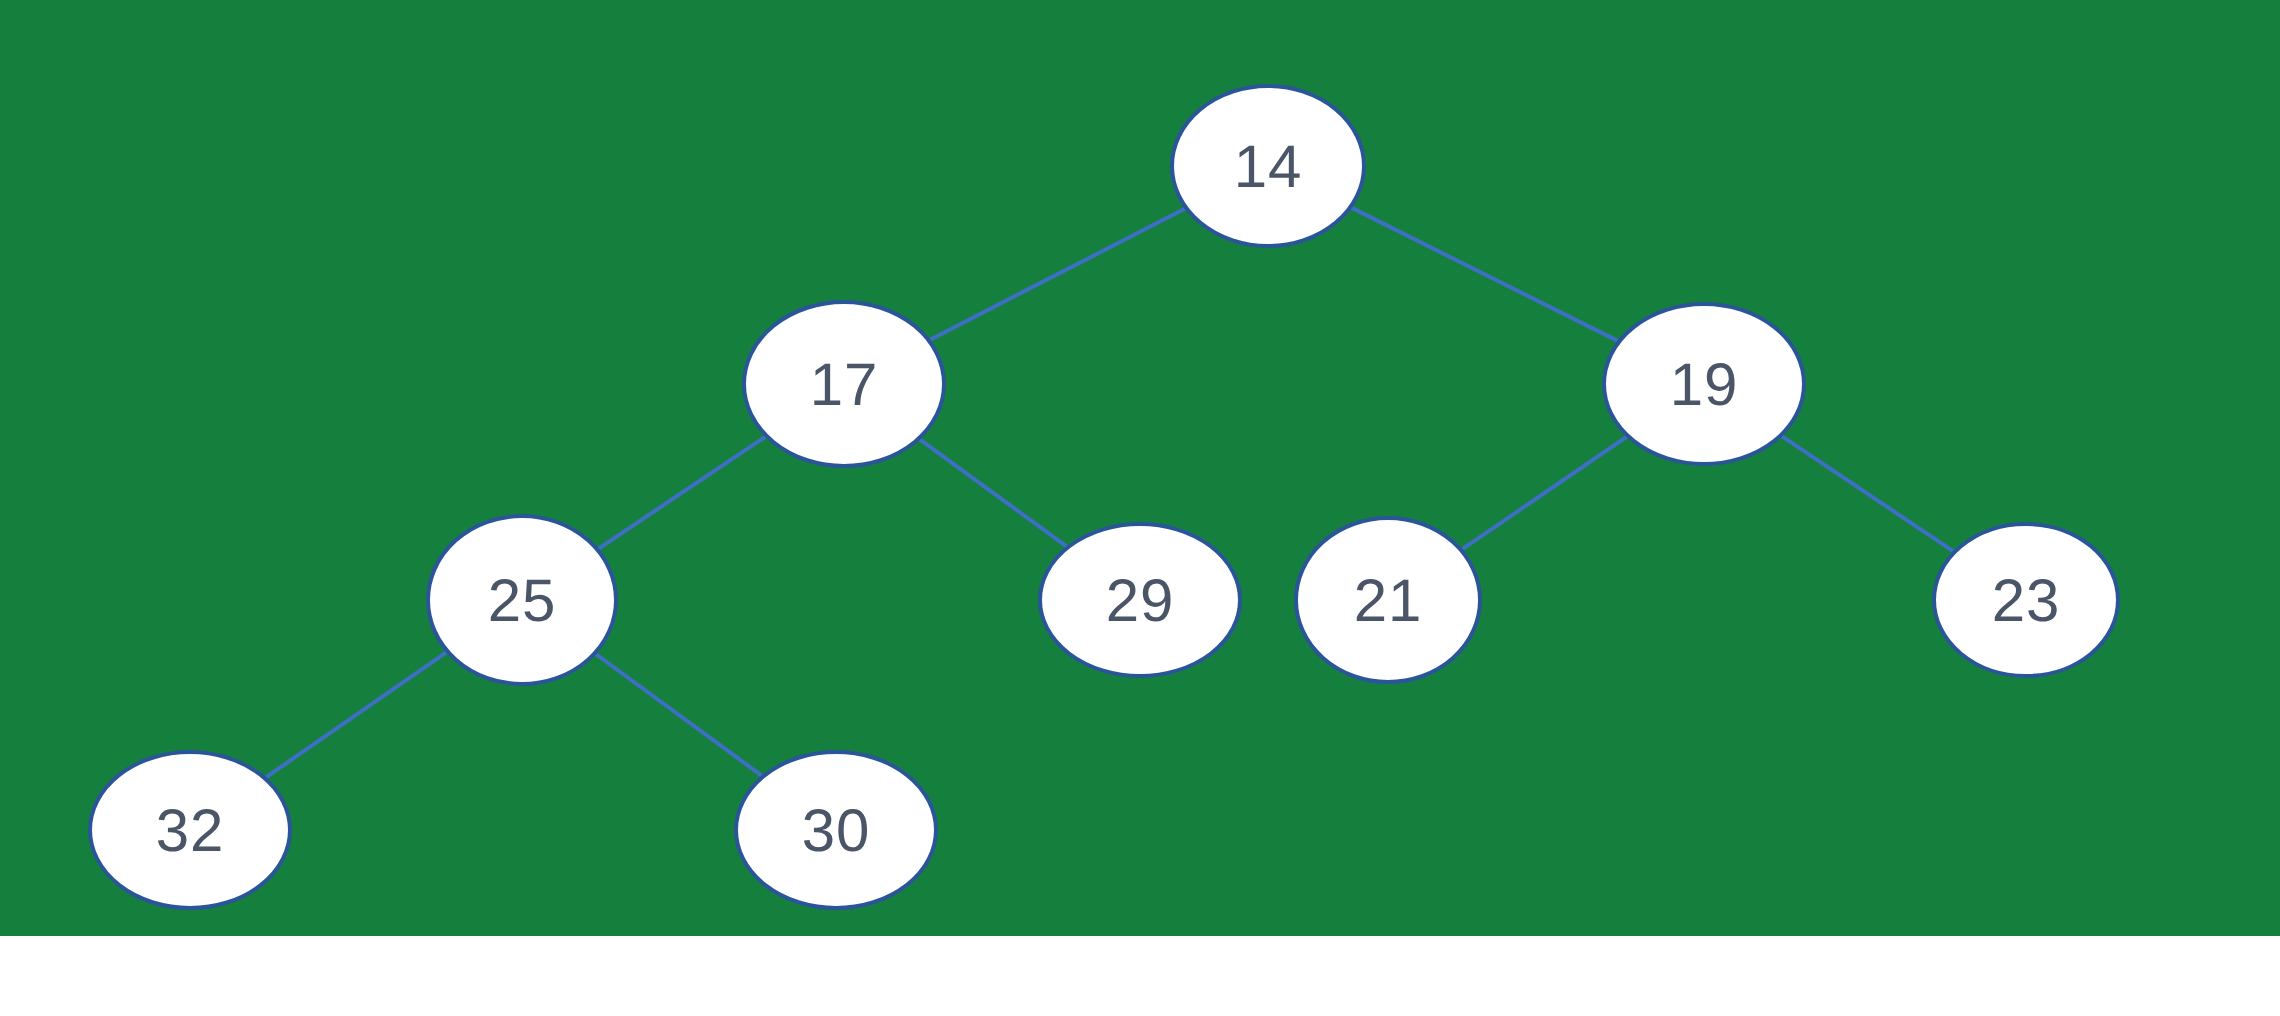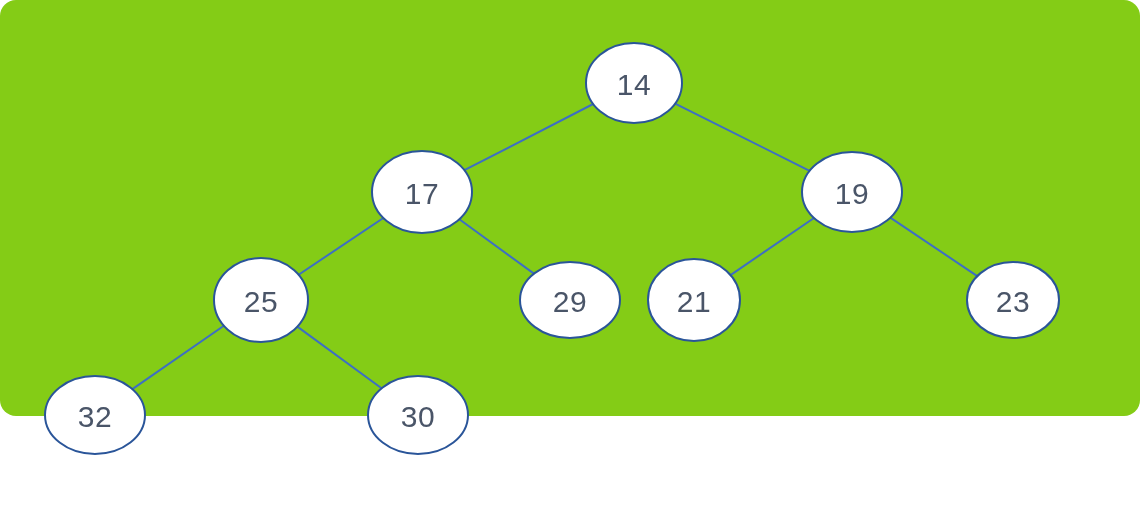--- a/index.html
+++ b/index.html
@@ -10,23 +10,22 @@
   }
   body {
     width: 1140px;
     height: 508px;
     font-family: "Liberation Sans", sans-serif;
     overflow: hidden;
   }
   #tree-canvas {
     position: relative;
     width: 1140px;
-    height: 416px;
-    background: #84cc16;
-    border-radius: 16px;
+    height: 468px;
+    background: #15803d;
   }
   #tree-svg {
     position: absolute;
     top: 0;
     left: 0;
     width: 1140px;
     height: 508px;
     display: block;
   }
   .tree-edge {

